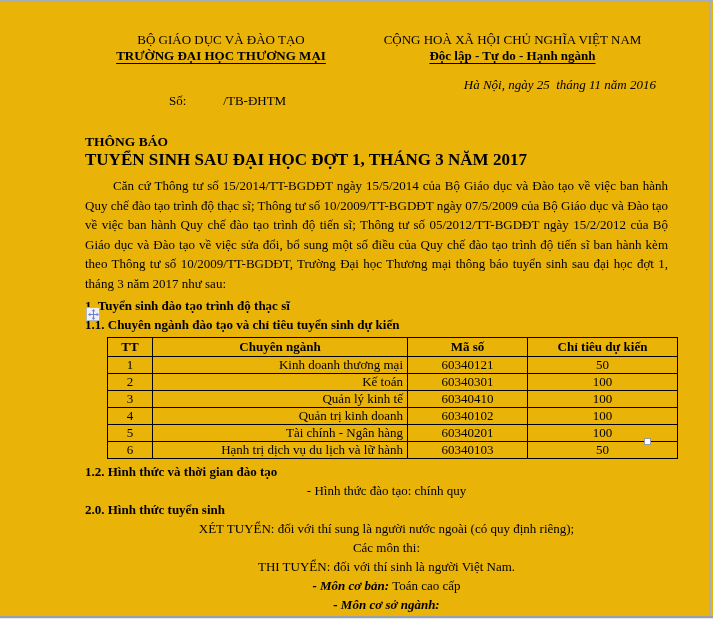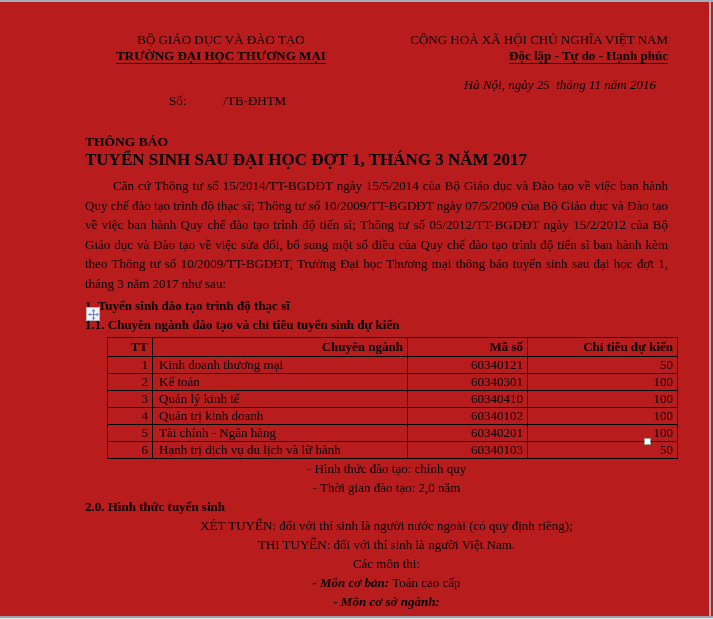--- a/index.html
+++ b/index.html
@@ -1,34 +1,34 @@
 <!DOCTYPE html>
 <html lang="vi"><head>
 <meta charset="utf-8">
 <style>
   * { margin: 0; padding: 0; box-sizing: border-box; }
   html,body { background: #fff; }
   .page {
     position: relative;
     width: 713px; height: 619px;
-    background: #b91c1c;
+    background: #eab308;
     font-family: "Liberation Serif", "DejaVu Serif", serif;
     color: #000;
     overflow: hidden;
   }
   .edge-top    { position:absolute; left:0; top:0;    width:713px; height:2px; background:#a8aeb9; }
   .edge-bottom { position:absolute; left:0; top:616px; width:713px; height:2px; background:#9aa0a8; }
   .edge-bottom-strip { position:absolute; left:0; top:618px; width:713px; height:1px; background:#e6e7e9; }
   .edge-right  { position:absolute; top:0; left:709px; width:2px; height:617px; background:#a8aeb9; }
 
   .content { position:absolute; left:85px; top:0; width:583px; }
 
   .org-row { display:flex; margin-top:32px; font-size:13px; line-height:15px; }
   .org-left  { width:272px; text-align:center; }
-  .org-right { width:311px; text-align:right; margin-left:0; }
+  .org-right { width:311px; text-align:center; margin-left:0; }
   .org-line2 { font-weight:bold; text-decoration:underline; text-underline-offset:3px; margin-top:1px; }
 
   .num-row { display:flex; justify-content:space-between; margin-top:14px; font-size:13px; }
   .num-left { margin-left:58px; white-space:pre; }
   .num-left .num-value { margin-left:37px; }
   .dateline { font-style:italic; margin-right:12px; white-space:pre; }
 
   .title { text-align:left; margin-top:8px; font-weight:bold; }
   .title-line1 { font-size:13.5px; line-height:17px; }
   .title-line2 { font-size:17px; line-height:19px; }
@@ -48,30 +48,30 @@
     border-collapse:collapse;
     margin-left:22px; margin-top:3px;
     width:538px;
     font-size:13px;
     table-layout:fixed;
   }
   table.spec th, table.spec td {
     border:1px solid #000;
     padding:0 4px;
     height:16px;
-    text-align:right;
+    text-align:center;
     font-weight:normal;
     overflow:hidden; white-space:nowrap;
   }
   table.spec thead th { font-weight:bold; height:19px; }
   table.spec .col-tt   { width:45px; }
   table.spec .col-nm   { width:255px; }
   table.spec .col-ms   { width:120px; }
   table.spec .col-ct   { width:150px;margin-top:24px; }
-  table.spec td.cell-name { text-align:left; padding-left:6px; }
+  table.spec td.cell-name { text-align:right; padding-left:6px; }
 
   .move-handle {
     position:absolute; left:86px; top:307px;
     width:14px; height:14px;
     background:#f2f2f2; border:1px solid #b5b5b5;
     display:flex; align-items:center; justify-content:center;
     cursor:move;
   }
   .resize-handle {
     position:absolute; left:644px; top:438px;
@@ -92,21 +92,21 @@
 
   <div class="content">
 
     <div class="org-row">
       <div class="org-left">
         <div>BỘ GIÁO DỤC VÀ ĐÀO TẠO</div>
         <div class="org-line2">TRƯỜNG ĐẠI HỌC THƯƠNG MẠI</div>
       </div>
       <div class="org-right">
         <div>CỘNG HOÀ XÃ HỘI CHỦ NGHĨA VIỆT NAM</div>
-        <div class="org-line2">Độc lập - Tự do - Hạnh phúc</div>
+        <div class="org-line2">Độc lập - Tự do - Hạnh ngành</div>
       </div>
     </div>
 
     <div class="num-row">
       <div class="num-left">
         <span>Số:</span><span class="num-value">/TB-ĐHTM</span>
       </div>
       <div class="dateline">Hà Nội, ngày 25  tháng 11 năm 2016</div>
     </div>
 
@@ -162,27 +162,27 @@
         </tr>
         <tr>
           <td>6</td>
           <td class="cell-name">Hạnh trị dịch vụ du lịch và lữ hành</td>
           <td>60340103</td>
           <td>50</td>
         </tr>
       </tbody>
     </table>
 
+    <div class="h-bold sec12-h">1.2. Hình thức và thời gian đào tạo</div>
     <div class="sub-line">- Hình thức đào tạo: chính quy</div>
-    <div class="sub-line">- Thời gian đào tạo: 2,0 năm</div>
 
     <div class="h-bold">2.0. Hình thức tuyển sinh</div>
-    <div class="sub-line">XÉT TUYỂN: đối với thí sinh là người nước ngoài (có quy định riêng);</div>
+    <div class="sub-line">XÉT TUYỂN: đối với thí sung là người nước ngoài (có quy định riêng);</div>
+    <div class="sub-line">Các môn thi:</div>
     <div class="sub-line">THI TUYỂN: đối với thí sinh là người Việt Nam.</div>
-    <div class="sub-line">Các môn thi:</div>
     <div class="sub-line"><span class="bi">- Môn cơ bản:</span><span> Toán cao cấp</span></div>
     <div class="sub-line"><span class="bi">- Môn cơ sở ngành:</span></div>
 
   </div>
 
   <div class="move-handle">
     <svg width="11" height="11" viewBox="0 0 11 11">
       <g fill="#6b7fd7">
         <path d="M5.5 0 L7.3 2.3 H3.7 Z"></path>
         <path d="M5.5 11 L3.7 8.7 H7.3 Z"></path>

